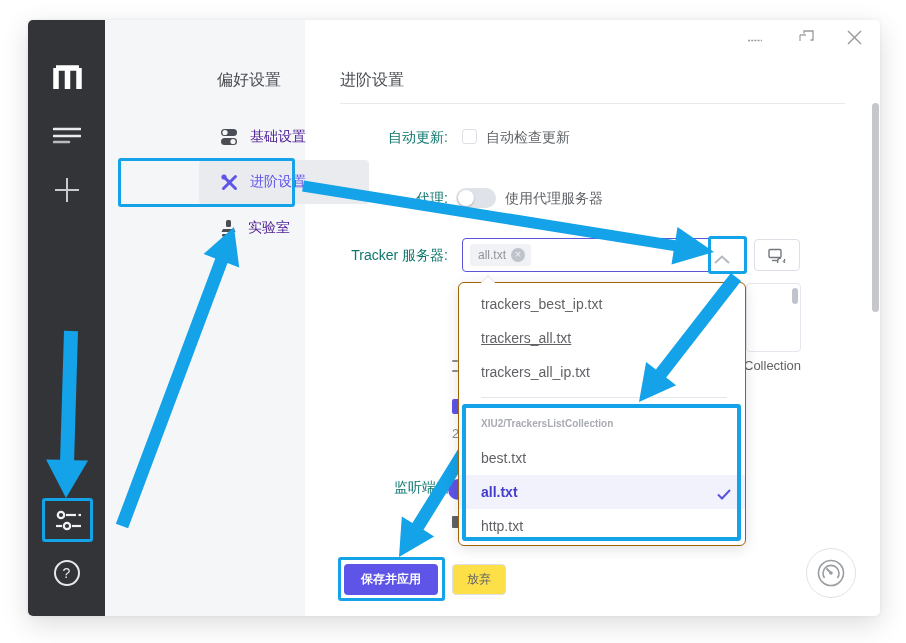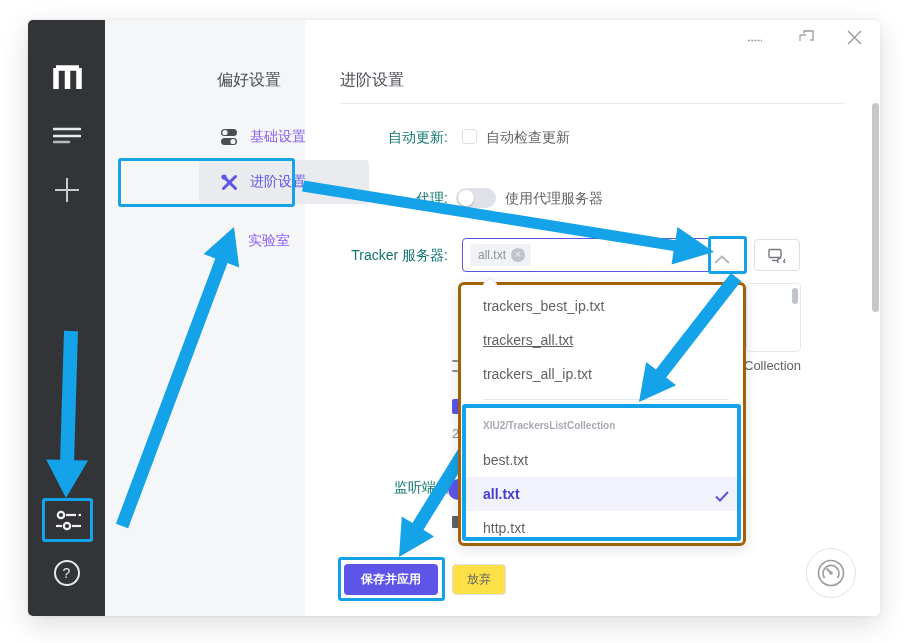--- a/index.html
+++ b/index.html
@@ -13,21 +13,21 @@
   .dark-item { position:absolute; left:0; width:77px; display:flex; justify-content:center; }
   .hl-box { position:absolute; border:3px solid #14a2e8; border-radius:3px; z-index:20; pointer-events:none; }
   .hl-box4 { border-width:4px; }
   .help-circle { width:26px; height:26px; border:2px solid #e7e8ea; border-radius:50%;
     color:#e7e8ea; font-size:14px; display:flex; align-items:center; justify-content:center; }
   
   .light-side { position:absolute; left:77px; top:0; width:200px; height:596px; background:#f5f6f7; }
   .pref-title { position:absolute; left:112px; top:50px; font-size:16px; color:#4b4e54; }
   .menu-item { position:absolute; left:94px; width:170px; height:44px; display:flex;
     align-items:center; padding-left:22px; border-radius:4px; cursor:pointer; }
-  .menu-item .mi-label { margin-left:12px; font-size:14px; color:#8b5cf6; }
+  .menu-item .mi-label { margin-left:12px; font-size:14px; color:#4c1d95; }
   .menu-item.selected { background:#eaebef; }
   .menu-item.selected .mi-label { color:#5e55e8; }
   
   .main-title { position:absolute; left:312px; top:50px; font-size:16px; color:#4b4e54; }
   .divider { position:absolute; left:312px; top:83px; width:505px; height:1px; background:#e9e9eb; }
   .form-label { position:absolute; width:200px; right:432px; text-align:right;
     font-size:14px; color:#0f766e; }
   .f-right { position:absolute; font-size:14px; color:#5f6266; }
   .checkbox { position:absolute; left:434px; top:109px; width:15px; height:15px;
     border:1px solid #dcdfe6; border-radius:3px; background:#fff; }
@@ -58,21 +58,21 @@
   .btn-discard { left:424px; top:544px; width:54px; background:#fde047; border:1px solid #dcdfe6; color:#5f6266; }
   .gauge-btn { position:absolute; left:778px; top:528px; width:50px; height:50px; border-radius:50%;
     border:1px solid #e0e2e5; display:flex; align-items:center; justify-content:center; cursor:pointer; background:#fff; }
   .main-scrollbar { position:absolute; left:844px; top:83px; width:7px; height:209px;
     background:#c5c7cb; border-radius:4px; }
   
   .win-ctl { position:absolute; top:6px; width:28px; height:24px; display:flex;
     align-items:center; justify-content:center; cursor:pointer; }
   
   .dropdown { position:absolute; left:430px; top:262px; width:288px; height:264px; background:#fff;
-    border:3px solid #a16207; border-radius:6px; box-shadow:0 3px 14px rgba(0,0,0,.12); z-index:10; }
+    border:1px solid #a16207; border-radius:6px; box-shadow:0 3px 14px rgba(0,0,0,.12); z-index:10; }
   .dd-caret { position:absolute; left:24px; top:-6px; width:10px; height:10px; background:#fff;
     border-left:1px solid #e4e7ed; border-top:1px solid #e4e7ed; transform:rotate(45deg); }
   .dd-item { position:absolute; left:0; width:100%; height:34px; display:flex; align-items:center;
     padding-left:22px; font-size:14px; color:#606266; cursor:pointer; }
   .dd-divider { position:absolute; left:22px; top:114px; width:246px; height:1px; background:#e4e7ed; }
   .dd-group { position:absolute; left:22px; top:135px; font-size:10px; color:#a8abb2;font-weight:bold; }
   .dd-item.selected { background:#f1f2fb; color:#443dcb; font-weight:bold; }
   .dd-check { position:absolute; right:14px; top:12px; }
   svg.arrows { position:absolute; left:0; top:0; width:906px; height:643px; pointer-events:none; }
   #arrows-under { z-index:5; } #arrows-over { z-index:30; }
@@ -141,21 +141,21 @@
       <svg width="17" height="17" viewBox="0 0 17 17">
           <g stroke="#5e55e8" stroke-width="3" stroke-linecap="round">
             <line x1="2.5" y1="2.5" x2="14.5" y2="14.5"></line>
             <line x1="14.5" y1="2.5" x2="2.5" y2="14.5"></line>
           </g>
           <circle cx="3" cy="3" r="2.6" fill="#5e55e8"></circle>
         </svg>
       <span class="mi-label">进阶设置</span>
     </div>
 
-    <div class="menu-item" style="top:186px;align-items:flex-end;">
+    <div class="menu-item" style="top:186px;">
       <svg width="15" height="17" viewBox="0 0 15 17">
           <g fill="#4a4d53">
             <rect x="5" y="0" width="5" height="7" rx="1.5"></rect>
             <path d="M2 9 h11 l1.5 3 h-14 z"></path>
             <rect x="1" y="14" width="13" height="2.6" rx="1"></rect>
           </g>
         </svg>
       <span class="mi-label">实验室</span>
     </div>
   </div>

